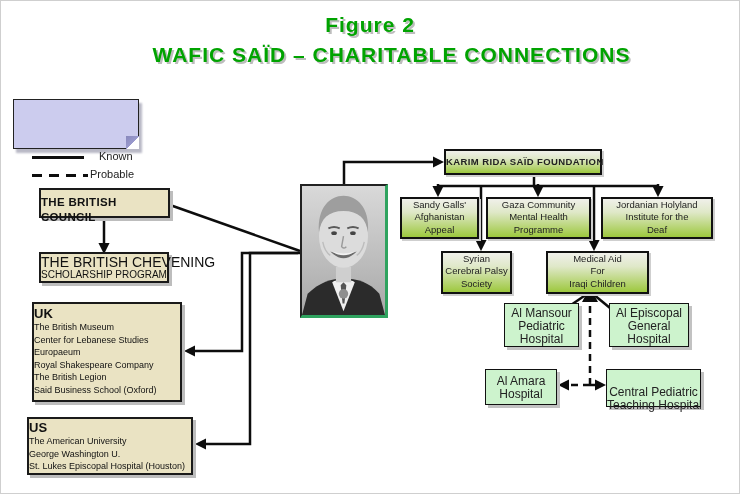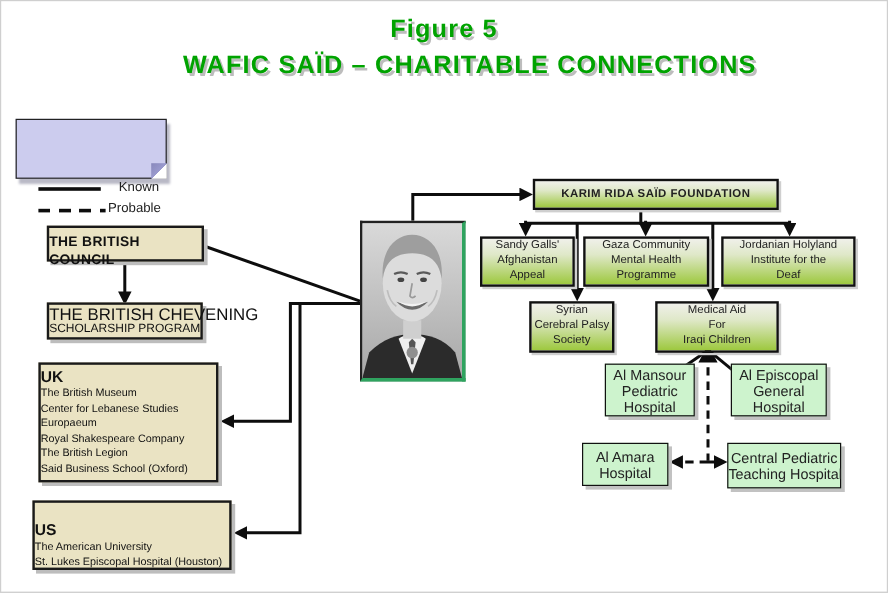--- a/index.html
+++ b/index.html
@@ -48,21 +48,21 @@
     border-right:3px solid var(--photo-green);border-bottom:3px solid var(--photo-green);
     background:#c9c9c9;}
   .photo svg{display:block;width:100%;height:100%;}
   svg.wires{position:absolute;left:0;top:0;z-index:1;}
 </style>
 </head>
 <body>
 
 <div id="canvas">
 
-  <div class="abs title">Figure 5</div>
+  <div class="abs title">Figure 2</div>
   <div class="abs title title2">WAFIC SAÏD – CHARITABLE CONNECTIONS</div>
 
   <div class="abs legend">
     <div class="row" style="top:6px">
       <span class="line"></span>
       <span class="lab" style="left:85px">Known</span>
     </div>
     <div class="row" style="top:24px">
       <span class="dline"></span>
       <span class="lab" style="left:76px">Probable</span>
@@ -121,22 +121,23 @@
     <div class="hdr">UK</div>
     <div class="ln">The British Museum</div>
     <div class="ln">Center for Lebanese Studies</div>
     <div class="ln">Europaeum</div>
     <div class="ln">Royal Shakespeare Company</div>
     <div class="ln">The British Legion</div>
     <div class="ln">Said Business School (Oxford)</div>
   </div>
 
   <div class="abs tbox" style="left:26px;top:416px;width:166px;height:58px">
-    <div class="hdr" style="padding-top:15px">US</div>
+    <div class="hdr" style="padding-top:1px">US</div>
     <div class="ln">The American University</div>
+    <div class="ln">George Washington U.</div>
     <div class="ln">St. Lukes Episcopal Hospital (Houston)</div>
   </div>
 
   <div class="abs photo">
     <svg viewBox="0 0 88 134" preserveAspectRatio="none">
       <defs>
         <linearGradient id="bgg" x1="0" y1="0" x2="0" y2="1">
           <stop offset="0" stop-color="#d9d9d9"></stop>
           <stop offset="1" stop-color="#a8a8a8"></stop>
         </linearGradient>
@@ -163,21 +164,21 @@
       <path d="M44,52 L42,63 Q44,66 47,63" stroke="#9a9a9a" stroke-width="1.5" fill="none"></path>
 
       <path d="M30,68 Q44,82 58,68 Q44,74 30,68 Z" fill="#6b6b6b"></path>
       <path d="M32,68 Q44,76 56,68 Q44,72 32,68 Z" fill="#f2f2f2"></path>
 
       <path d="M22,58 Q24,68 30,72" stroke="#bdbdbd" stroke-width="1.5" fill="none"></path>
       <path d="M66,58 Q64,68 58,72" stroke="#bdbdbd" stroke-width="1.5" fill="none"></path>
     </svg>
   </div>
 
-  <div class="abs grad caps" style="left:443px;top:148px;width:205px;height:26px">
+  <div class="abs grad caps" style="left:443px;top:148px;width:158px;height:26px">
     <div class="ln">KARIM RIDA SAÏD FOUNDATION</div>
   </div>
 
   <div class="abs grad" style="left:399px;top:196px;width:79px;height:42px">
     <div class="ln">Sandy Galls'</div>
     <div class="ln">Afghanistan</div>
     <div class="ln">Appeal</div>
   </div>
 
   <div class="abs grad" style="left:485px;top:196px;width:105px;height:42px">
@@ -214,18 +215,18 @@
     <div class="ln">Al Episcopal</div>
     <div class="ln">General</div>
     <div class="ln">Hospital</div>
   </div>
 
   <div class="abs lgreen" style="left:484px;top:368px;width:72px;height:36px;padding-top:5px">
     <div class="ln">Al Amara</div>
     <div class="ln">Hospital</div>
   </div>
 
-  <div class="abs lgreen" style="left:605px;top:368px;width:95px;height:38px;padding-top:6px">
+  <div class="abs lgreen" style="left:605px;top:368px;width:95px;height:38px;padding-top:16px">
     <div class="ln">Central Pediatric</div>
     <div class="ln">Teaching Hospital</div>
   </div>
 
 </div>
 
 </body></html>

